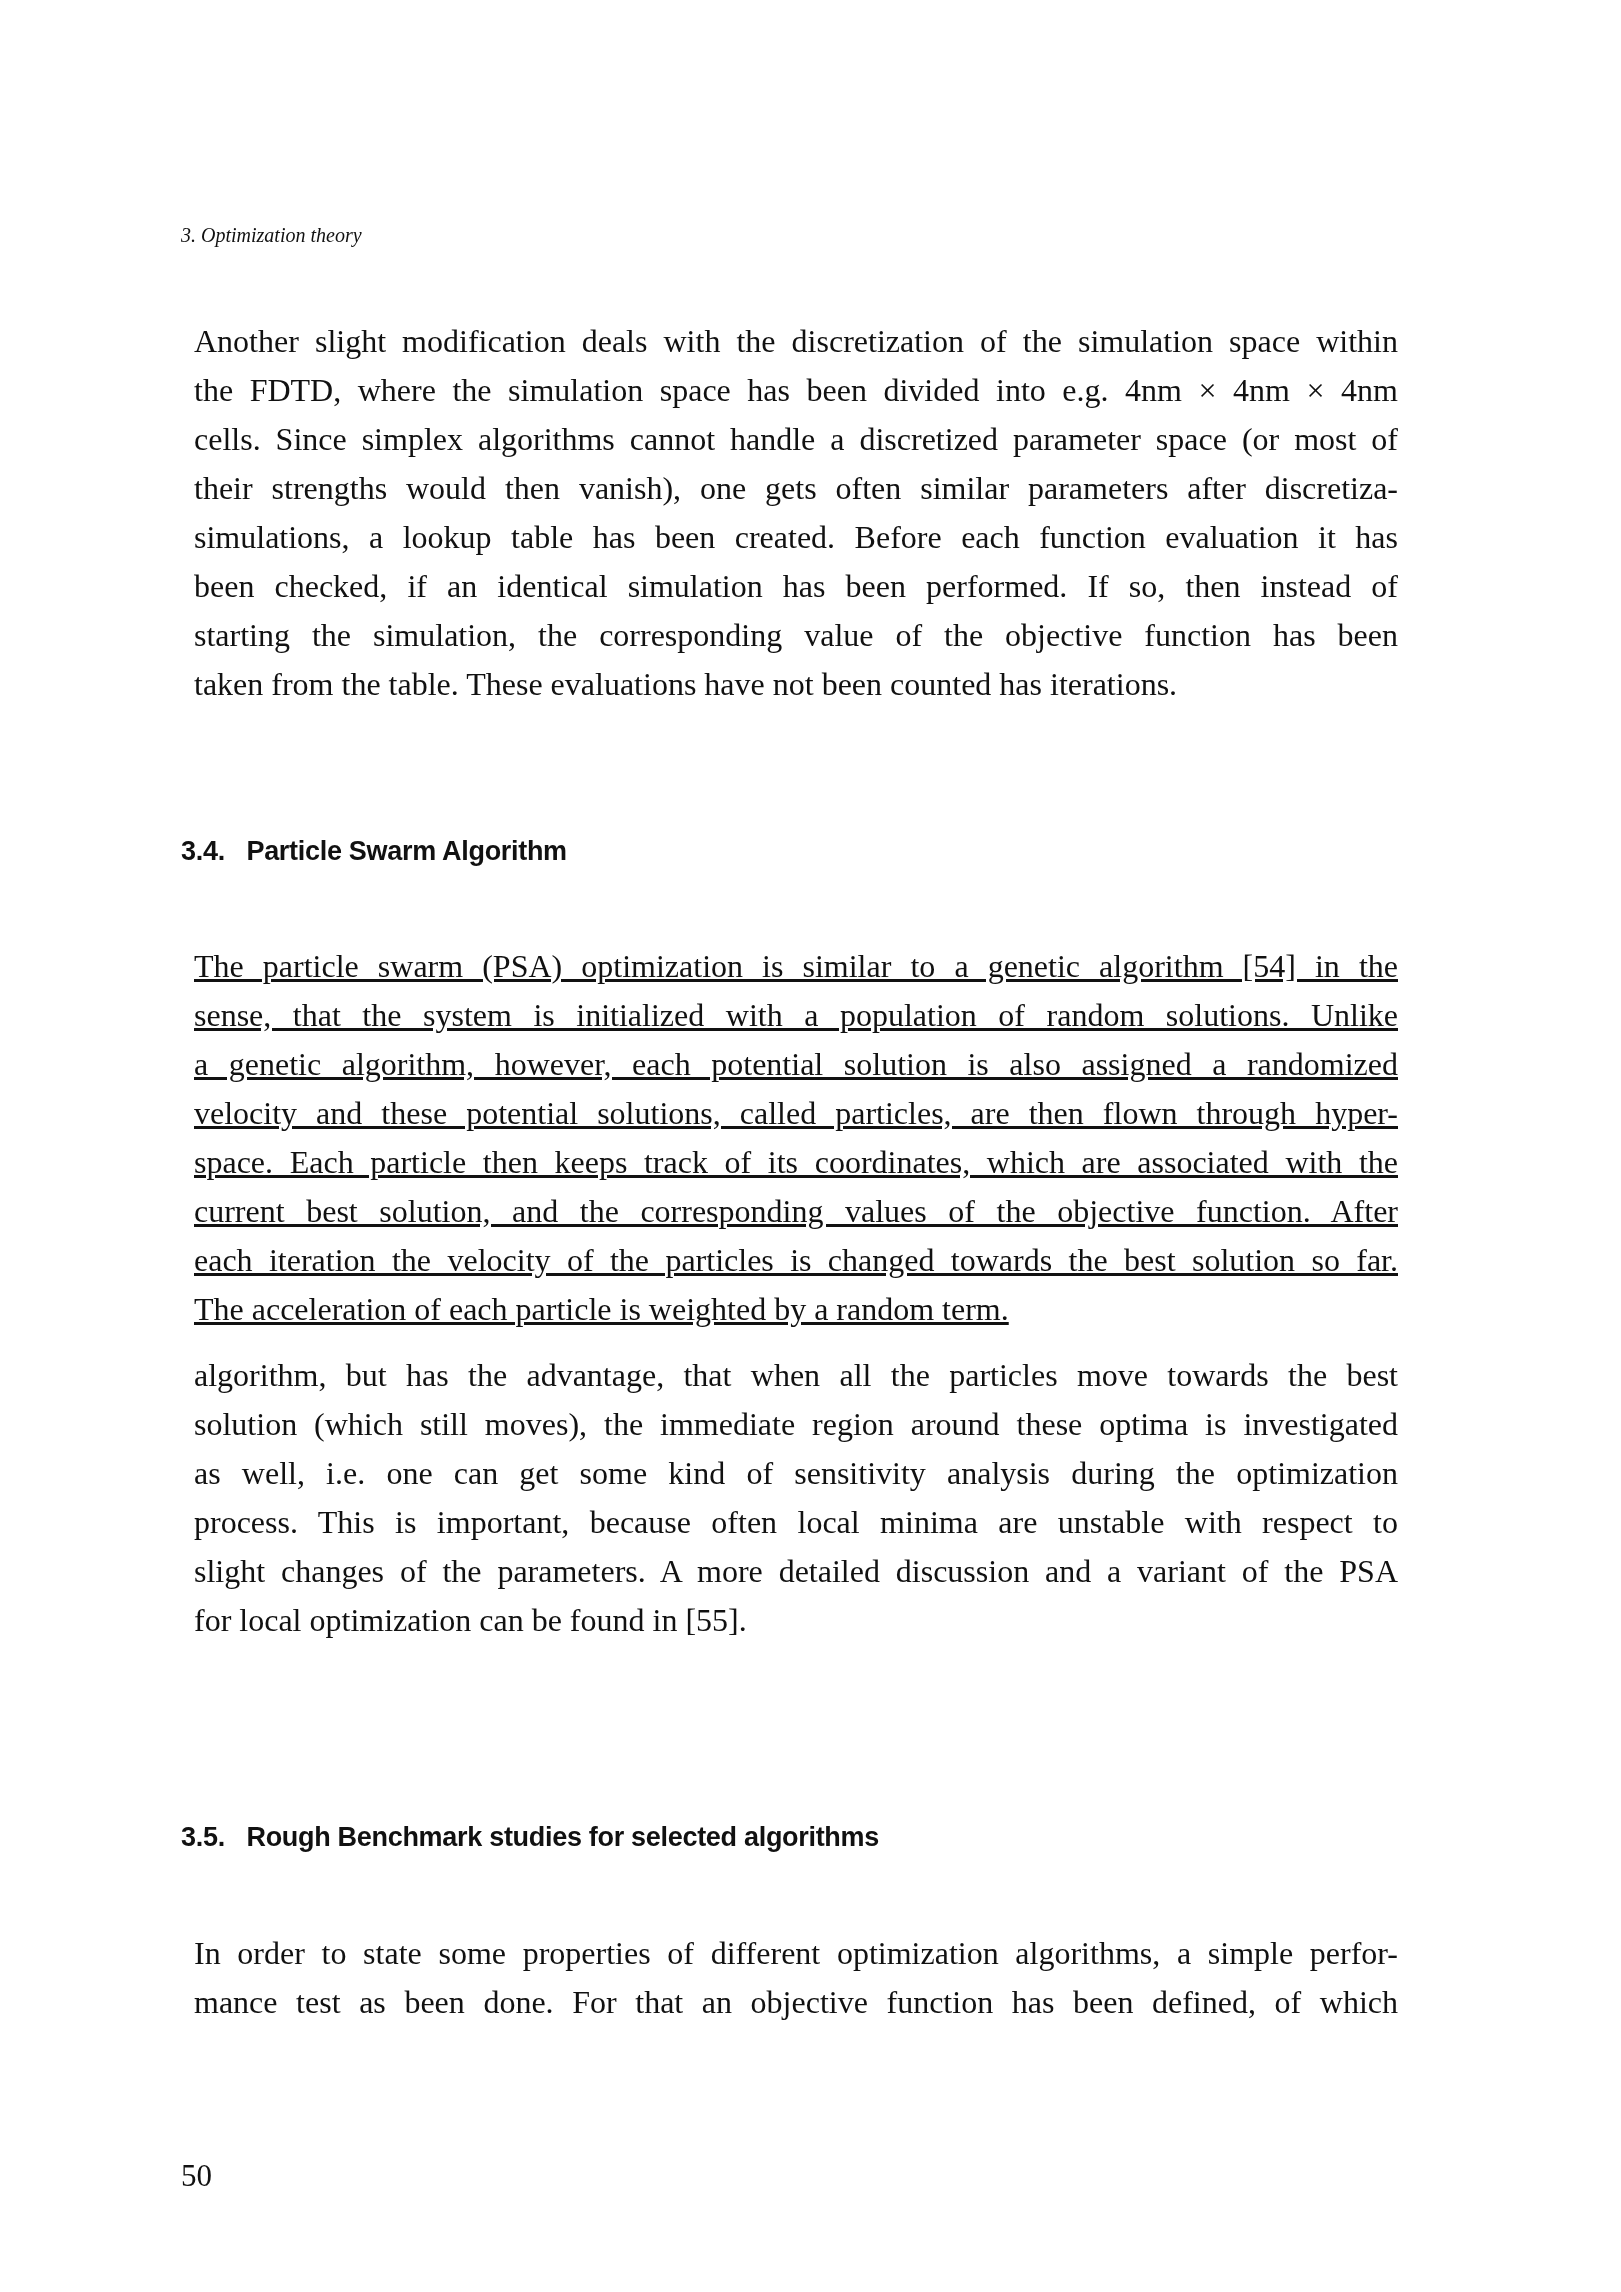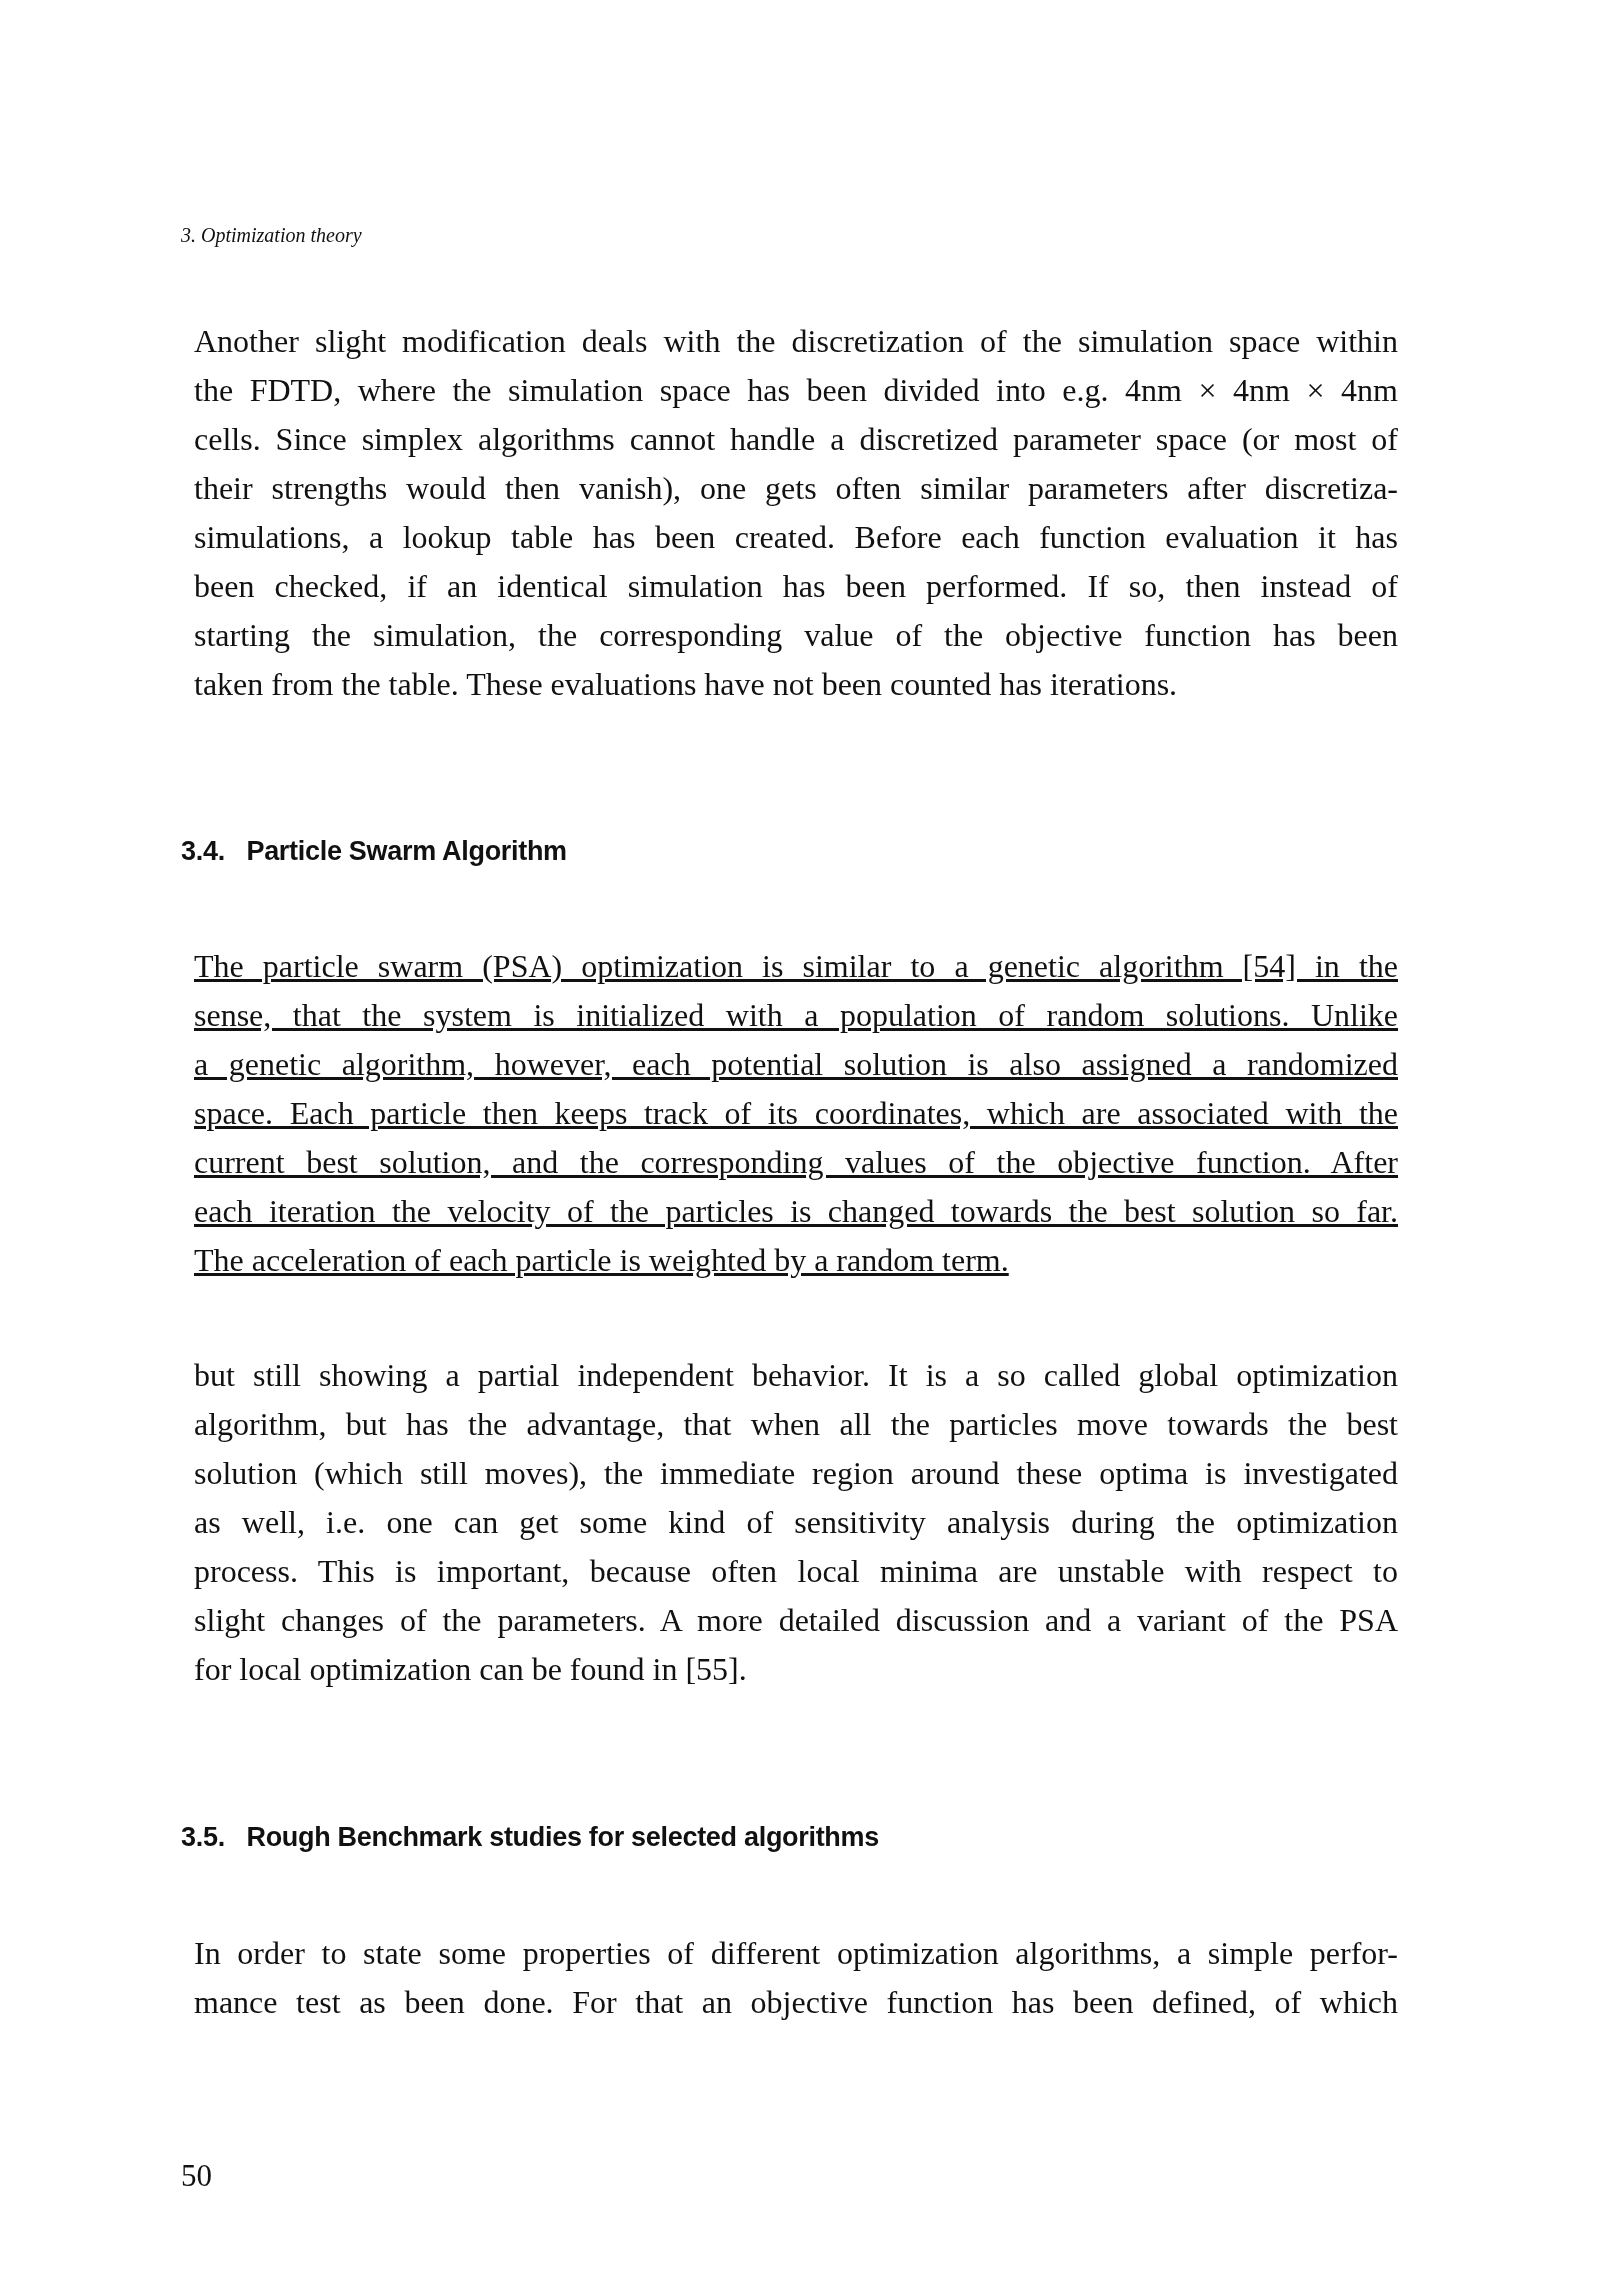--- a/index.html
+++ b/index.html
@@ -96,28 +96,28 @@
   </p>
 
   <h2 class="section-heading" style="top:825px;">
     <span class="num">3.4.</span><span>Particle Swarm Algorithm</span>
   </h2>
 
   <p class="para" style="top:929px;text-decoration:underline;">
     <span class="line">The particle swarm (PSA) optimization is similar to a genetic algorithm [54] in the</span>
     <span class="line">sense, that the system is initialized with a population of random solutions. Unlike</span>
     <span class="line">a genetic algorithm, however, each potential solution is also assigned a randomized</span>
+    <span class="line">velocity and these potential solutions, called particles, are then flown through hyper-</span>
     <span class="line">space. Each particle then keeps track of its coordinates, which are associated with the</span>
     <span class="line">current best solution, and the corresponding values of the objective function. After</span>
     <span class="line">each iteration the velocity of the particles is changed towards the best solution so far.</span>
     <span class="line last">The acceleration of each particle is weighted by a random term.</span>
   </p>
 
   <p class="para" style="top:1338px;">
-    <span class="line">but still showing a partial independent behavior. It is a so called global optimization</span>
     <span class="line">algorithm, but has the advantage, that when all the particles move towards the best</span>
     <span class="line">solution (which still moves), the immediate region around these optima is investigated</span>
     <span class="line">as well, i.e. one can get some kind of sensitivity analysis during the optimization</span>
     <span class="line">process. This is important, because often local minima are unstable with respect to</span>
     <span class="line">slight changes of the parameters. A more detailed discussion and a variant of the PSA</span>
     <span class="line last">for local optimization can be found in [55].</span>
   </p>
 
   <h2 class="section-heading" style="top:1811px;">
     <span class="num">3.5.</span><span>Rough Benchmark studies for selected algorithms</span>

